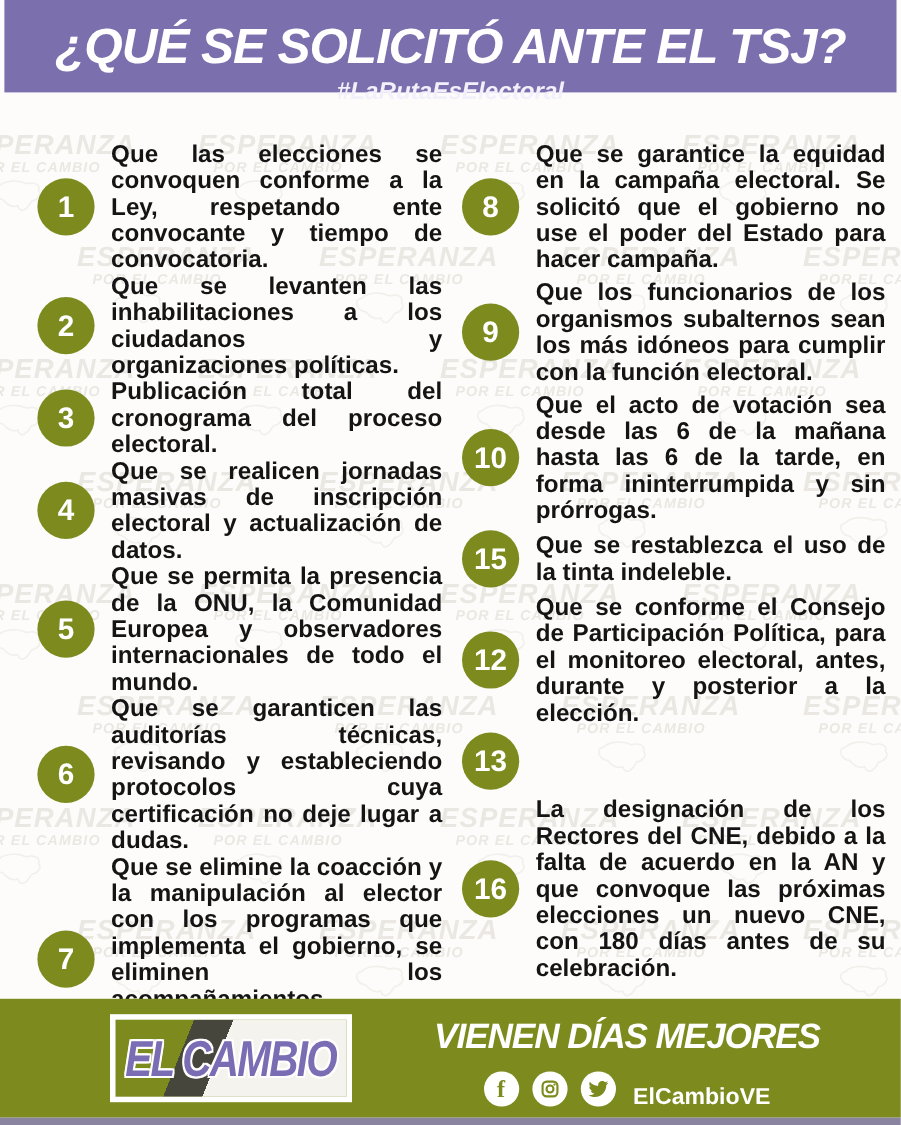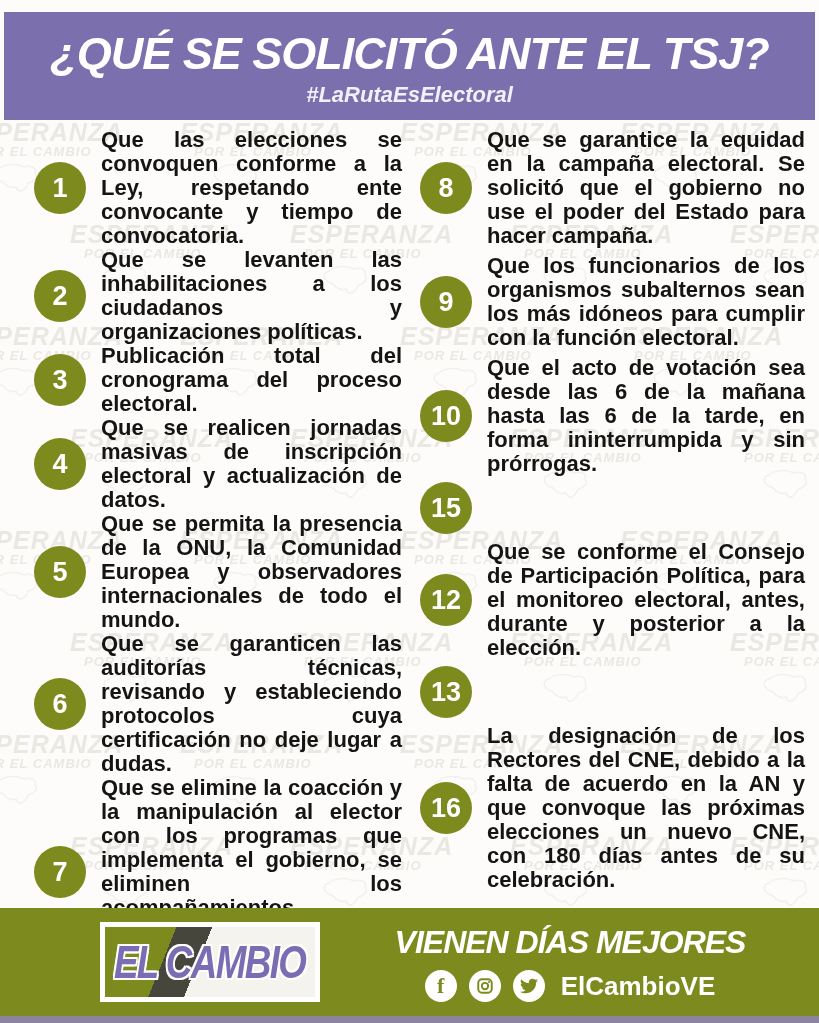--- a/index.html
+++ b/index.html
@@ -3,21 +3,21 @@
 <meta charset="utf-8">
 <style>
   html,body { margin:0; padding:0; }
   #page {
     position:relative; width:819px; height:1023px;
     background:#fdfcfa; overflow:hidden;
     font-family:"Liberation Sans", sans-serif;
   }
   
   .header {
-    position:absolute; left:4px; top:12px; right:4px; height:108px;
+    position:absolute; left:4px; top:0; right:4px; height:84px;
     background:#7b6fad; text-align:center; z-index:3;
   }
   .header-title {
     margin:0; padding-top:16px;
     font-size:45px; font-weight:bold; font-style:italic;
     color:#ffffff; letter-spacing:-1px;
   }
   .header-hashtag {
     margin:2px 0 0; font-size:22px; font-style:italic; font-weight:bold;
     color:#f2f0fa;
@@ -75,21 +75,21 @@
   .slogan { margin:0; font-size:32px; font-weight:bold; font-style:italic;
             color:#ffffff; letter-spacing:-1px; }
   .social-row { margin-top:9px; display:flex; align-items:center;
                 justify-content:center; gap:12px; }
   .icon-circle {
     width:32px; height:32px; border-radius:50%; background:#ffffff;
     display:flex; align-items:center; justify-content:center;
     color:#7d8b1e;
   }
   .fb-glyph { font-size:22px; font-weight:bold; font-family:"Liberation Serif",serif; }
-  .handle { font-size:26px; font-weight:bold; color:#ffffff; margin-left:4px; }
+  .handle { font-size:21px; font-weight:bold; color:#ffffff; margin-left:4px;margin-top:16px; }
 </style>
 </head>
 <body>
 
 <div id="page">
 
   <div class="header">
     <h1 class="header-title">¿QUÉ SE SOLICITÓ ANTE EL TSJ?</h1>
     <p class="header-hashtag">#LaRutaEsElectoral</p>
   </div>
@@ -360,20 +360,21 @@
           <div class="item">
             <div class="badge">9</div>
             <p class="item-text">Que los funcionarios de los organismos subalternos sean los más idóneos para cumplir con la función electoral.</p>
           </div>
           <div class="item">
             <div class="badge">10</div>
             <p class="item-text">Que el acto de votación sea desde las 6 de la mañana hasta las 6 de la tarde, en forma ininterrumpida y sin prórrogas.</p>
           </div>
           <div class="item">
             <div class="badge">15</div>
+            <p class="item-text">Que se restablezca el uso de la tinta indeleble.</p>
           </div>
           <div class="item">
             <div class="badge">12</div>
             <p class="item-text">Que se conforme el Consejo de Participación Política, para el monitoreo electoral, antes, durante y posterior a la elección.</p>
           </div>
           <div class="item">
             <div class="badge">13</div>
           </div>
           <div class="item">
             <div class="badge">16</div>

